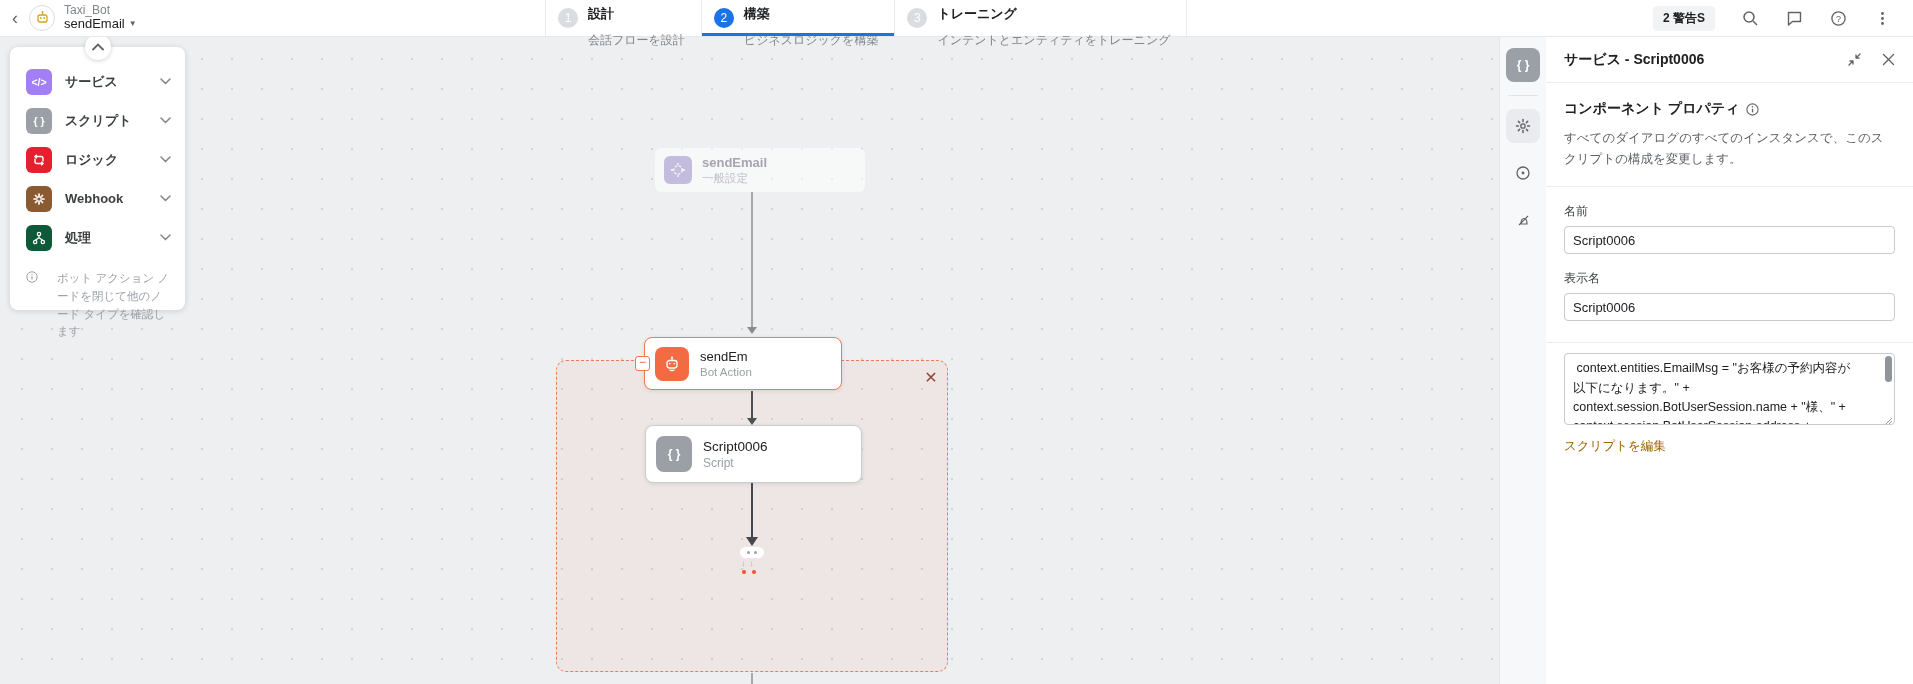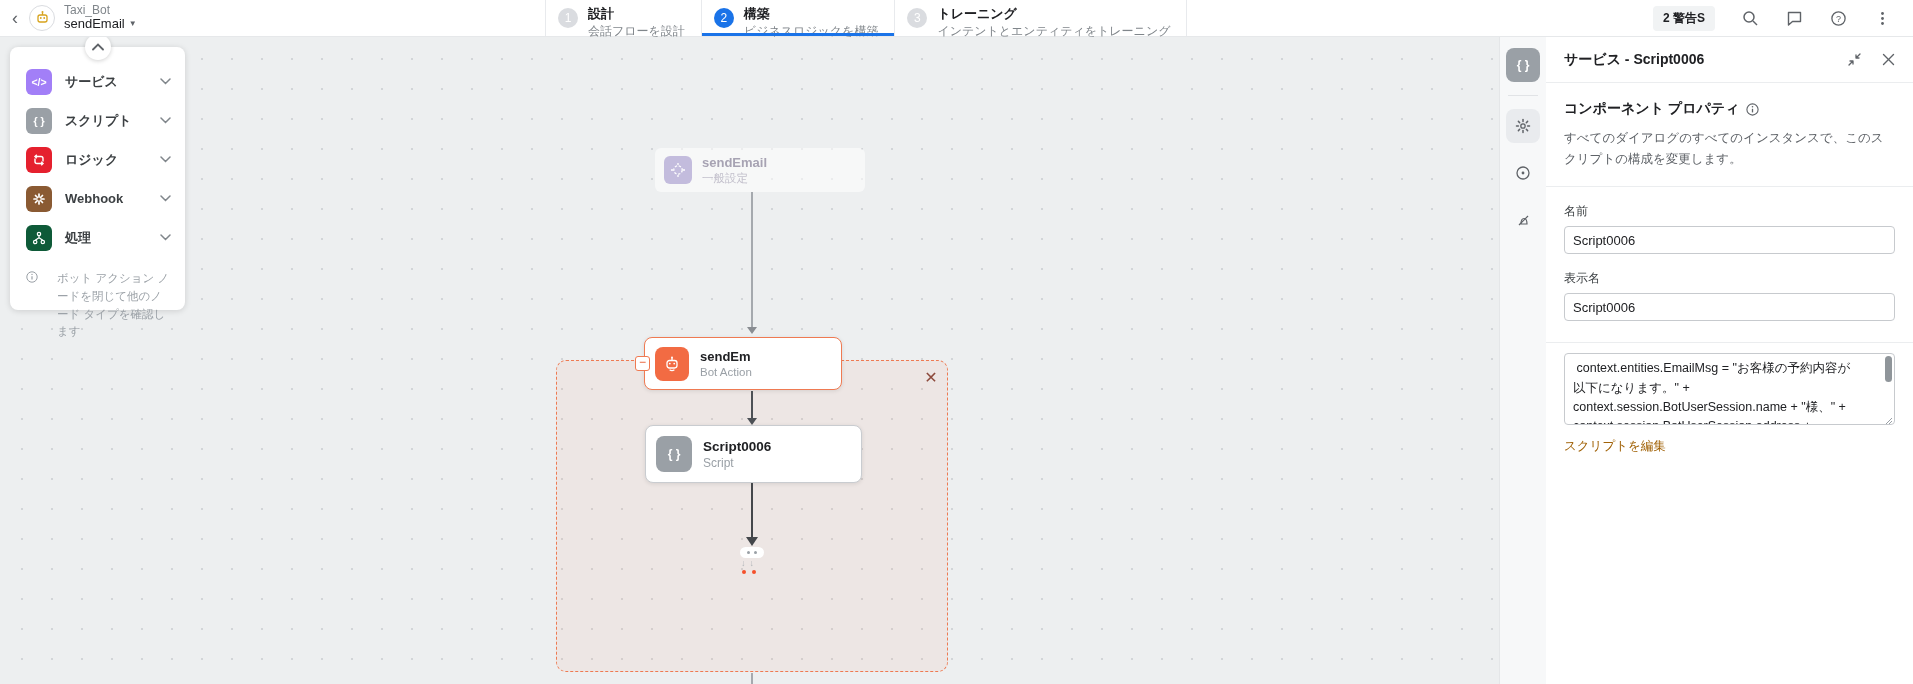--- a/index.html
+++ b/index.html
@@ -18,21 +18,21 @@
   .dialog-name { font-size:13px; color:#202124; font-weight:500; display:flex; align-items:center; gap:4px; }
   .caret { font-size:8px; color:#5f6368; }
 
   .tabs { position:absolute; left:545px; top:0; bottom:0; display:flex; }
   .tab { display:flex; gap:10px; padding:5px 16px 0 12px; border-left:1px solid #e8eaed; position:relative; cursor:pointer; }
   .tab:last-child { border-right:1px solid #e8eaed; }
   .tab-circle { width:20px; height:20px; border-radius:50%; background:#dadce0; color:#fff;
     font-size:12px; display:flex; align-items:center; justify-content:center; margin-top:3px; flex:none; }
   .tab.active .tab-circle { background:#1a73e8; }
   .tab-title { font-size:13px; font-weight:700; color:#202124; }
-  .tab-sub { font-size:12px; color:#80868b; margin-top:0; white-space:nowrap; }
+  .tab-sub { font-size:12px; color:#80868b; margin-top:9px; white-space:nowrap; }
   .tab.active::after { content:""; position:absolute; left:0; right:0; bottom:0; height:3px; background:#1a73e8; }
 
   .tb-right { margin-left:auto; display:flex; align-items:center; gap:27px; padding-right:22px; }
   .warn-badge { background:#f1f3f4; border-radius:4px; padding:4px 10px; font-size:12px; font-weight:700; color:#202124; cursor:pointer; }
   .tb-ic { width:17px; height:17px; color:#5f6368; cursor:pointer; display:block; }
 
   
   .canvas { position:absolute; top:37px; left:0; right:414px; bottom:0; background:#edeff0;
     background-image:radial-gradient(circle, #d2d5d8 1.2px, transparent 1.5px);
     background-size:30px 30px; background-position:7px 7px; overflow:hidden; }
@@ -67,21 +67,21 @@
   .dashed-zone { left:556px; top:323px; width:392px; height:312px; border:1.6px dashed #ee7a52;
     border-radius:10px; background:rgba(244,116,74,.07); }
   .zone-close { left:920px; top:329px; width:22px; height:22px; color:#8d4a3c; font-size:16px;
     display:flex; align-items:center; justify-content:center; cursor:pointer; }
 
   .node { background:#fff; border-radius:8px; display:flex; align-items:center; gap:11px;
     padding:0 10px; box-shadow:0 1px 4px rgba(0,0,0,.10); cursor:pointer; }
   .bot-action-node { left:644px; top:300px; width:198px; height:53px; border:1.5px solid #ef7a52; }
   .ba-ic { width:34px; height:34px; border-radius:8px; background:#f26b43; color:#fff;
     display:flex; align-items:center; justify-content:center; flex:none; }
-  .node-title { font-size:13px; font-weight:700; color:#202124; }
+  .node-title { font-size:13px; font-weight:400; color:#202124; }
   .node-sub { font-size:11.5px; color:#9aa0a6; margin-top:2px; }
   .minus-btn { left:635px; top:319px; width:15px; height:15px; background:#fff; border:1.5px solid #ef7a52;
     border-radius:3px; color:#e8572c; font-size:12px; line-height:11px; text-align:center; cursor:pointer; z-index:3; }
 
   .script-node { left:645px; top:388px; width:217px; height:58px; border:1px solid #c9ccd0; }
   .sc-ic { width:36px; height:36px; border-radius:8px; background:#9aa0a6; color:#fff; font-size:12px;
     font-weight:700; display:flex; align-items:center; justify-content:center; flex:none; }
 
   .conn-pill { left:740px; top:510px; width:24px; height:11px; background:#fff; border-radius:6px;
     display:flex; align-items:center; justify-content:center; gap:4px; }

